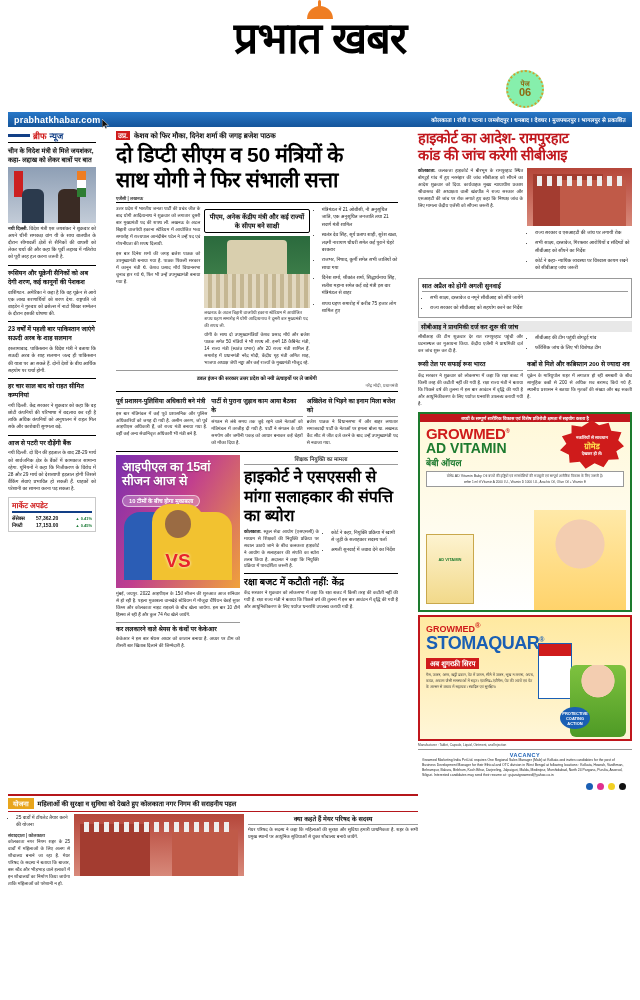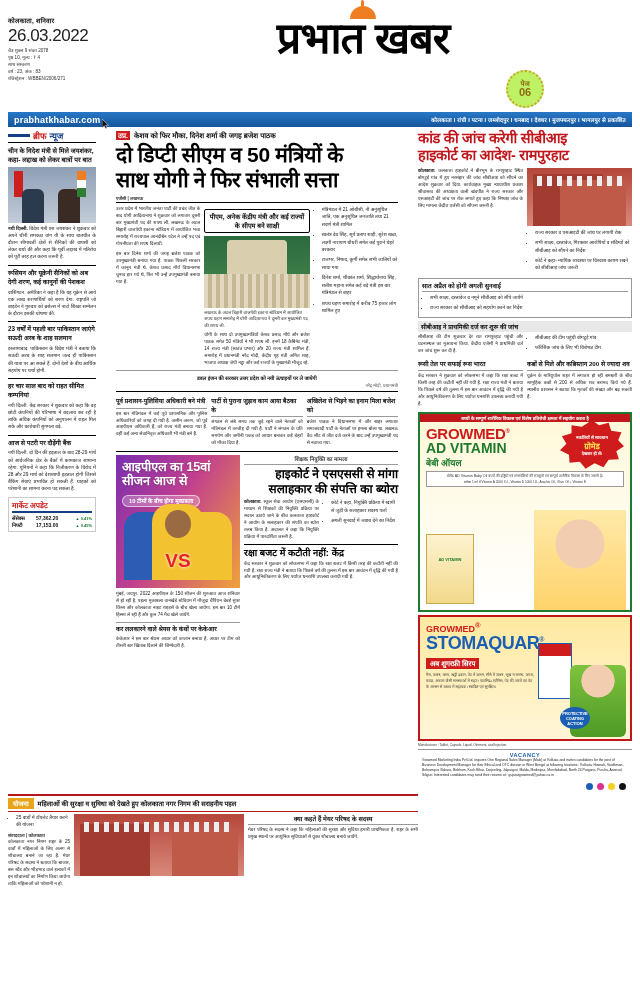--- a/index.html
+++ b/index.html
@@ -22,21 +22,21 @@
   .mh-tag{font-size:8px;font-weight:bold;color:#111;margin:2px 4px 2px 0;}
   .mh-tag .red{color:#cf1b1b;}
   .mh-thumb{width:98px;height:72px;margin-left:auto;border:1px solid #b9b9b9;background:
      linear-gradient(#e9eef5,#f5f2ec);position:relative;overflow:hidden;}
   .thumb-bar{position:absolute;left:0;right:0;top:0;height:5px;background:#1c63b0;}
   .thumb-cols{position:absolute;left:2px;right:2px;top:7px;bottom:2px;display:flex;gap:2px;}
   .thumb-col{flex:1;background:repeating-linear-gradient(#c9c9c9 0 1px,transparent 1px 2.6px);}
   .thumb-pic{position:absolute;left:30%;top:22%;width:26px;height:30px;background:linear-gradient(#f3c23a,#e06a1d);}
   .thumb-red{position:absolute;left:28%;top:56%;width:40px;height:6px;background:#cc2020;}
   .pagebadge{position:absolute;right:96px;bottom:2px;width:34px;height:34px;border-radius:50%;
-    background:#bef264;border:2px dotted #caa32e;display:flex;flex-direction:column;align-items:center;
+    background:#86efac;border:2px dotted #caa32e;display:flex;flex-direction:column;align-items:center;
     justify-content:center;color:#8d6b12;font-weight:bold;line-height:1;}
   .pagebadge .t{font-size:7px;}
   .pagebadge .n{font-size:11px;}
 
   .blue-bar{height:15px;background:linear-gradient(#2878c8,#15559b);display:flex;align-items:center;
     padding:0 6px;box-sizing:border-box;margin:2px 8px 0 8px;}
   .site{color:#fff;font-size:9px;font-weight:bold;letter-spacing:.2px;position:relative;}
   .cursor{display:inline-block;width:7px;height:10px;margin-left:2px;vertical-align:-2px;}
   .editions{color:#fff;font-size:5.6px;font-weight:bold;margin-left:auto;letter-spacing:.2px;}
 
@@ -171,31 +171,20 @@
   .dot{width:7px;height:7px;border-radius:50%;}
 </style>
 </head>
 <body>
 
 <div class="page">
 
   <div class="masthead">
     <div class="mh-grid">
 
-      <div class="mh-date">
-        <div class="mh-city">कोलकाता, शनिवार</div>
-        <div class="mh-bigdate">26.03.2022</div>
-        <div class="mh-small">
-          <div>चैत्र शुक्ल 9 संवत 2078</div>
-          <div>पृष्ठ 10, मूल्य : ₹ 4</div>
-          <div>साथ संस्करण</div>
-          <div>वर्ष : 23, अंक : 83</div>
-          <div>रजिस्ट्रेशन : WBBEN/2006/271</div>
-        </div>
-      </div>
 
       <div class="mh-logo">
         <div class="mh-sun"></div>
         <div class="mh-title">प्रभात खबर</div>
       </div>
 
     </div>
 
     <div class="pagebadge">
       <div class="t">पेज</div>
@@ -347,21 +336,21 @@
           </div>
           <div class="txt" style="margin-top:3px;">मुंबई, जयपुर. 2022 आइपीएल के 15वें सीजन की शुरुआत आज शनिवार से हो रही है. पहला मुकाबला वानखेड़े स्टेडियम में मौजूदा चैंपियन चेन्नई सुपर किंग्स और कोलकाता नाइट राइडर्स के बीच खेला जायेगा. इस बार 10 टीमें हिस्सा ले रही हैं और कुल 74 मैच खेले जायेंगे.</div>
           <div class="rule-thin" style="margin:3px 0 2px;"></div>
           <div class="sub-h">कर ललकारने वाले श्रेयस के कंधों पर केकेआर</div>
           <div class="txt">केकेआर ने इस बार श्रेयस अय्यर को कप्तान बनाया है. अय्यर पर टीम को तीसरी बार खिताब दिलाने की जिम्मेदारी है.</div>
         </div>
 
         <div style="flex:1;">
           <div style="font-size:5.6px;font-weight:bold;text-align:center;color:#444;">शिक्षक नियुक्ति का मामला</div>
           <div class="rule-thin" style="margin:1px 0 2px;"></div>
-          <div style="font-size:12px;font-weight:bold;line-height:1.22;color:#000;text-align:right;">हाइकोर्ट ने एसएससी से मांगा सलाहकार की संपत्ति का ब्योरा</div>
+          <div style="font-size:16px;font-weight:bold;line-height:1.22;color:#000;">हाइकोर्ट ने एसएससी से मांगा सलाहकार की संपत्ति का ब्योरा</div>
           <div class="cols2" style="margin-top:3px;">
             <div style="flex:1;" class="txt">
               <span class="lead">कोलकाता.</span>
               <span>स्कूल सेवा आयोग (एसएससी) के माध्यम से शिक्षकों की नियुक्ति प्रक्रिया पर सवाल उठाये जाने के बीच कलकत्ता हाइकोर्ट ने आयोग के सलाहकार की संपत्ति का ब्योरा तलब किया है. अदालत ने कहा कि नियुक्ति प्रक्रिया में पारदर्शिता जरूरी है.</span>
             </div>
             <div style="flex:1;">
               <ul class="bullets">
                 <li>कोर्ट ने कहा, नियुक्ति प्रक्रिया में खामी से जुड़ी के सलाहकार सदस्य पर्ला</li>
                 <li>अगली सुनवाई में जवाब देने का निर्देश</li>
               </ul>
@@ -369,22 +358,22 @@
           </div>
           <div class="rule" style="margin:3px 0 2px;"></div>
           <div style="font-size:9.5px;font-weight:bold;color:#000;line-height:1.2;">रक्षा बजट में कटौती नहीं: केंद्र</div>
           <div class="txt" style="margin-top:2px;">केंद्र सरकार ने शुक्रवार को लोकसभा में कहा कि रक्षा बजट में किसी तरह की कटौती नहीं की गयी है. रक्षा राज्य मंत्री ने बताया कि पिछले वर्ष की तुलना में इस बार आवंटन में वृद्धि की गयी है और आधुनिकीकरण के लिए पर्याप्त धनराशि उपलब्ध करायी गयी है.</div>
         </div>
       </div>
     </div>
 
     <div class="col-right">
 
+      <div style="font-size:14.5px;font-weight:bold;color:#c0161c;line-height:1.2;letter-spacing:-.3px;">हाइकोर्ट का आदेश- रामपुरहाट</div>
       <div style="font-size:14.5px;font-weight:bold;color:#c0161c;line-height:1.2;letter-spacing:-.3px;">कांड की जांच करेगी सीबीआइ</div>
-      <div style="font-size:14.5px;font-weight:bold;color:#c0161c;line-height:1.2;letter-spacing:-.3px;">हाइकोर्ट का आदेश- रामपुरहाट</div>
 
       <div class="cols2" style="margin-top:3px;">
         <div style="flex:1;" class="txt">
           <span class="lead">कोलकाता.</span>
           <span>कलकत्ता हाइकोर्ट ने बीरभूम के रामपुरहाट स्थित बोगटुई गांव में हुए नरसंहार की जांच सीबीआइ को सौंपने का आदेश शुक्रवार को दिया. कार्यवाहक मुख्य न्यायाधीश प्रकाश श्रीवास्तव की अध्यक्षता वाली खंडपीठ ने राज्य सरकार और एसआइटी की जांच पर रोक लगाते हुए कहा कि निष्पक्ष जांच के लिए मामला केंद्रीय एजेंसी को सौंपना जरूरी है.</span>
         </div>
         <div style="flex:1;">
           <div class="photo-low" style="height:58px;">
             <div class="bldg"></div>
               <div class="bldg2"></div>

